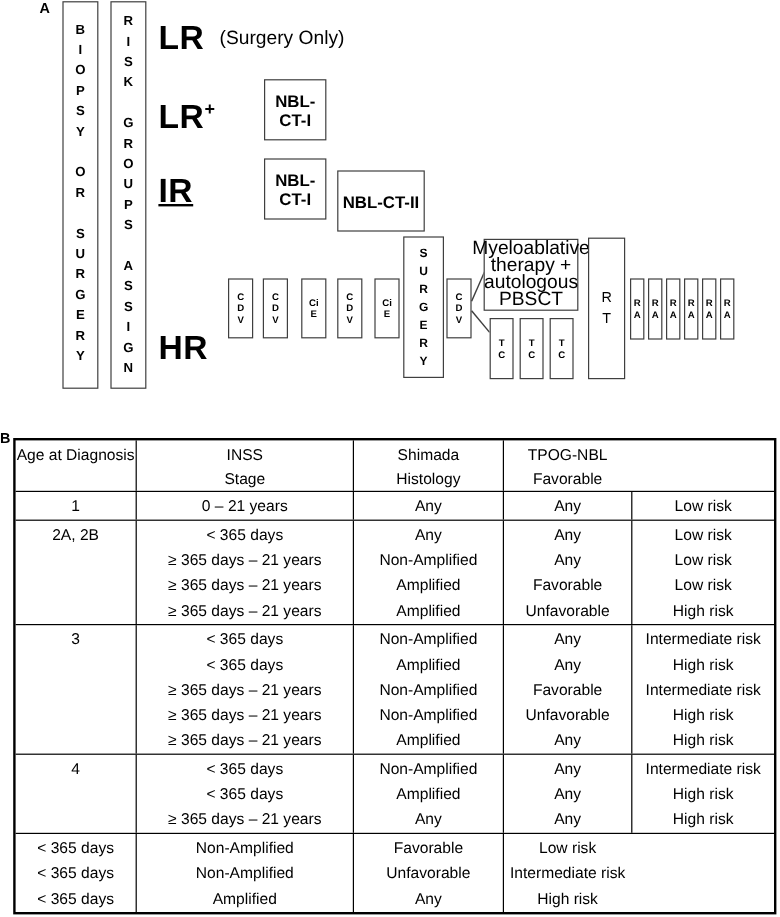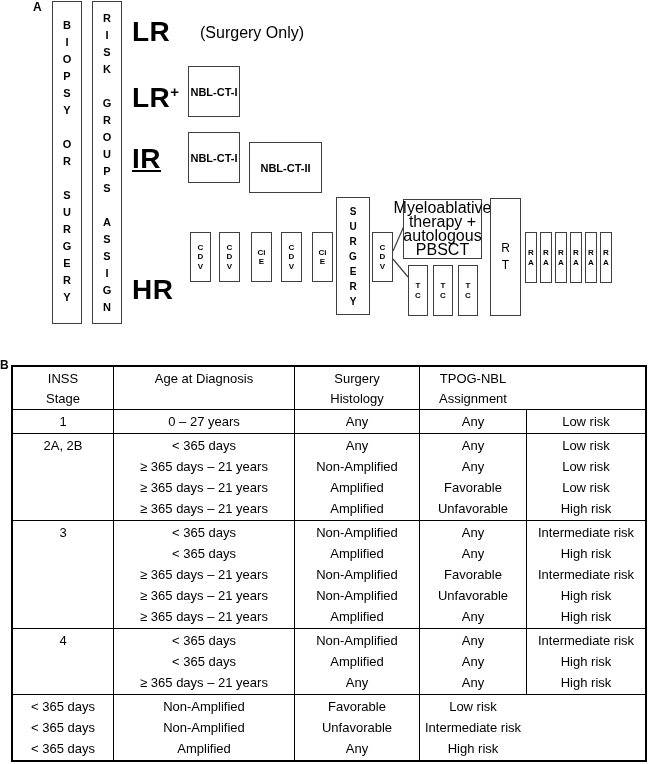--- a/index.html
+++ b/index.html
@@ -14,28 +14,28 @@
     position:absolute; top:1px; width:30px; height:323px;
     border:1px solid #3f3f3f; box-sizing:border-box;
     text-align:center; font-weight:bold; font-size:11px; line-height:17px;
     white-space:pre-line;
   }
   #biopsy-box { left:52px; padding-top:15px; }
   #risk-box   { left:92px; padding-top:8px;  }
 
   .risk-label { position:absolute; left:132px; font-weight:bold; font-size:28px; line-height:24px; letter-spacing:0.5px; }
   .risk-label sup { font-size:15px; }
-  .note { position:absolute; left:200px; top:24px; font-size:16px; }
+  .note { position:absolute; left:183px; top:24px; font-size:16px; }
 
   .fbox {
     position:absolute; border:1px solid #3f3f3f; box-sizing:border-box; background:#fff;
     display:flex; align-items:center; justify-content:center;
     text-align:center; white-space:pre-line; font-weight:bold;
   }
-  .nbl     { width:52px; height:51px; font-size:11px; }
+  .nbl     { width:52px; height:51px; font-size:14px;margin-left:32px; }
   .chemo   { top:232px; width:21px; height:50px; font-size:8px;  line-height:9.5px; }
   .surgery-box { left:336px; top:197px; width:34px; height:118px; font-size:10px; line-height:15px; }
   .myelo   { left:403px; top:199px; width:79px; height:60px; font-size:16px; line-height:14px; font-weight:normal; }
   .tcbox   { top:265px; width:20px; height:51px; font-size:8px; line-height:10px; }
   .rtbox   { left:490px; top:198px; width:31px; height:118px; font-size:12px; line-height:17px; font-weight:normal; }
   .rabox   { top:232px; width:12px; height:51px; font-size:8px; line-height:9.5px; }
   .branch-svg { position:absolute; left:0; top:0; }
 
   
   .btable {
@@ -163,32 +163,32 @@
 A</div>
   <div class="fbox rabox" style="left:585px;">R
 A</div>
   <div class="fbox rabox" style="left:600px;">R
 A</div>
 
   <span class="panel-label" style="left:0px; top:359px;">B</span>
 
   <div class="btable">
     <div class="trow thead">
+      <div class="tcell">Age at Diagnosis</div>
       <div class="tcell">INSS
 Stage</div>
-      <div class="tcell">Age at Diagnosis</div>
-      <div class="tcell">Surgery
+      <div class="tcell">Shimada
 Histology</div>
       <div class="tcell">TPOG-NBL
-Assignment</div>
+Favorable</div>
     </div>
     <div id="tbl-groups">
         <div class="trow tgroup">
           <div class="tcell">1</div>
-          <div class="tcell">0 – 27 years</div>
+          <div class="tcell">0 – 21 years</div>
           <div class="tcell">Any</div>
           <div class="tcell">Any</div>
           <div class="tcell">Low risk</div>
         </div>
         <div class="trow tgroup">
           <div class="tcell">2A, 2B</div>
           <div class="tcell">&lt; 365 days
 ≥ 365 days – 21 years
 ≥ 365 days – 21 years
 ≥ 365 days – 21 years</div>

